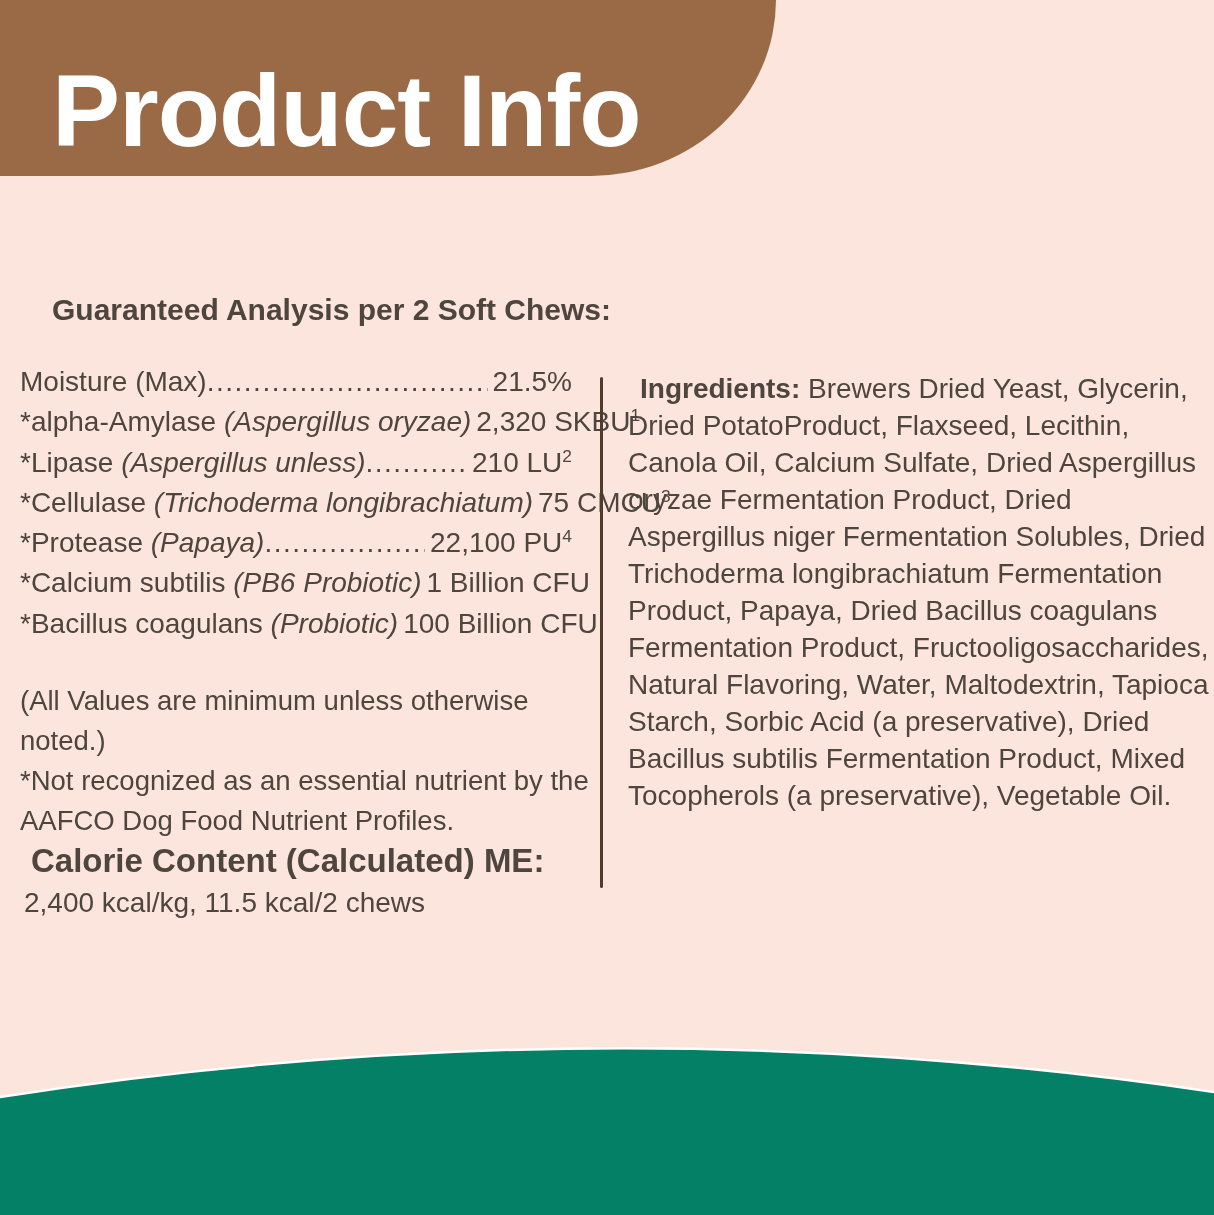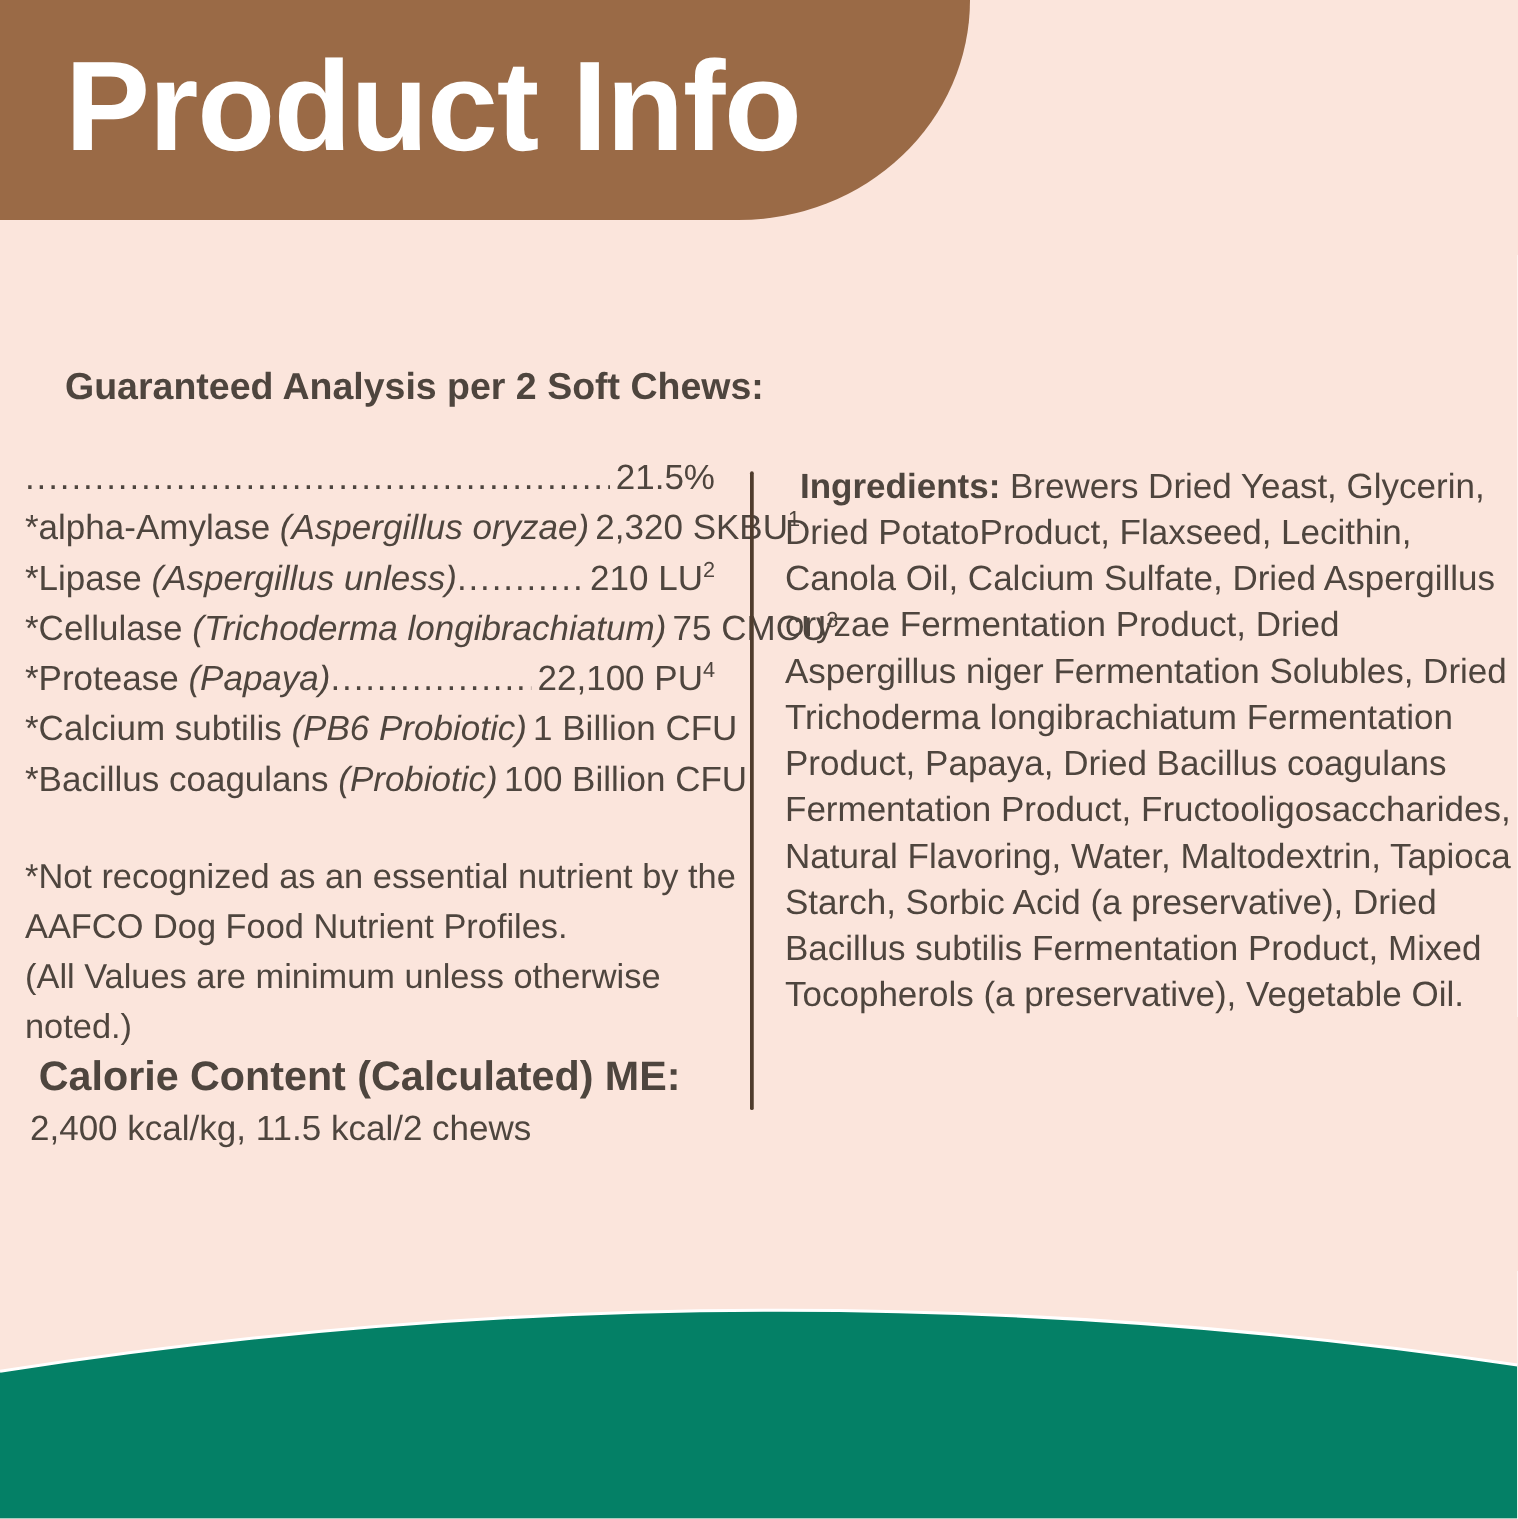--- a/index.html
+++ b/index.html
@@ -17,21 +17,21 @@
   }
   
   .header {
     position: absolute;
     left: 0; top: 0;
     width: 776px;
     height: 176px;
     background: var(--c-brown, #9a6a46);
     border-bottom-right-radius: 185px 176px;
     display: flex;
-    align-items: center;
+    align-items: flex-end;
   }
   .header-title {
     padding-left: 52px;
     padding-bottom: 6px;
     font-size: 102px;
     font-weight: bold;
     letter-spacing: -1px;
     color: var(--c-white, #ffffff);
     white-space: nowrap;
   }
@@ -131,20 +131,21 @@
 <div class="page">
 
   <div class="header">
     <div class="header-title">Product Info</div>
   </div>
 
   <div class="ga-heading">Guaranteed Analysis per 2 Soft Chews:</div>
 
   <div class="ga-rows">
     <div class="ga-row">
+      <span class="ga-label"><span>Moisture (Max)</span><i></i></span>
       <span class="leader">........................................................................................................................</span>
       <span class="ga-value"><span>21.5%</span><sup></sup></span>
     </div>
     <div class="ga-row">
       <span class="ga-label"><span>*alpha-Amylase </span><i>(Aspergillus oryzae)</i></span>
       <span class="leader">........................................................................................................................</span>
       <span class="ga-value"><span>2,320 SKBU</span><sup>1</sup></span>
     </div>
     <div class="ga-row">
       <span class="ga-label"><span>*Lipase </span><i>(Aspergillus unless)</i></span>
@@ -167,22 +168,22 @@
       <span class="ga-value"><span>1 Billion CFU</span><sup></sup></span>
     </div>
     <div class="ga-row">
       <span class="ga-label"><span>*Bacillus coagulans </span><i>(Probiotic)</i></span>
       <span class="leader">........................................................................................................................</span>
       <span class="ga-value"><span>100 Billion CFU</span><sup></sup></span>
     </div>
   </div>
 
   <div class="notes">
+    <p>(All Values are minimum unless otherwise noted.)</p>
     <p>*Not recognized as an essential nutrient by the AAFCO Dog Food Nutrient Profiles.</p>
-    <p>(All Values are minimum unless otherwise noted.)</p>
   </div>
 
   <div class="calories">
     <div class="cal-heading">Calorie Content (Calculated) ME:</div>
     <div class="cal-value">2,400 kcal/kg, 11.5 kcal/2 chews</div>
   </div>
 
   <div class="divider"></div>
 
   <p class="ingredients">

